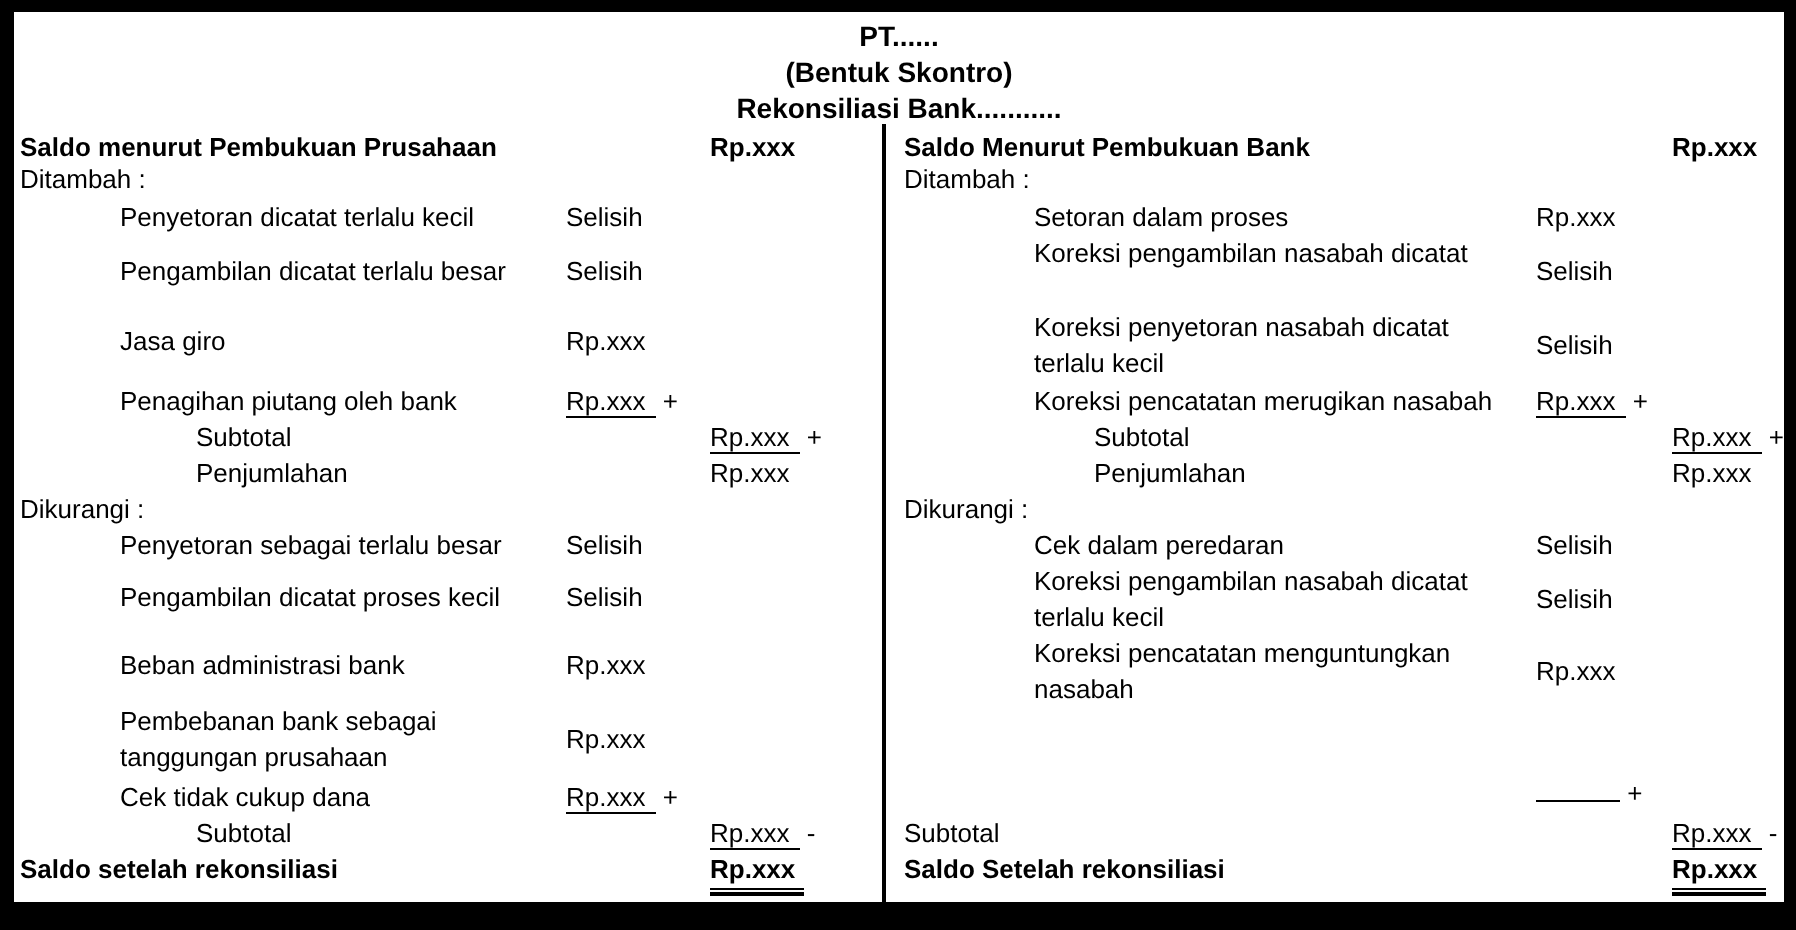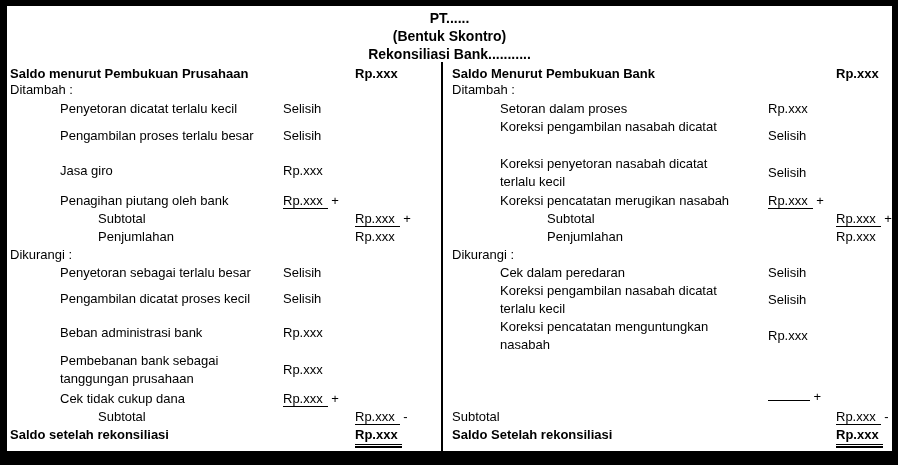--- a/index.html
+++ b/index.html
@@ -23,21 +23,21 @@
   .half-left  { left:0; width:436px; border-right:2px solid #000; }
   .half-right { left:438px; right:0; }
   .row { position:absolute; left:0; right:0; line-height:18px; }
   .row.bold { font-weight:bold; }
   .lab { position:absolute; top:0; white-space:nowrap; }
   .lab div { white-space:nowrap; }
   .half-left  .indent-0 { left:3px; }
   .half-left  .indent-1 { left:53px; }
   .half-left  .indent-2 { left:91px; }
   .half-right .indent-0 { left:7px; }
-  .half-right .indent-1 { left:55px; }
+  .half-right .indent-1 { left:72px; }
   .half-right .indent-2 { left:102px; }
   .amt { position:absolute; top:0; white-space:nowrap; }
   .row.two .amt { top:9px; }
   .amt.bold { font-weight:bold; }
   .u { border-bottom:1px solid #000; padding-right:5px; }
   .dbl { border-bottom:1px solid #000; padding-right:4px; position:relative; display:inline-block; }
   .dbl::after { content:""; position:absolute; left:0; right:0; bottom:-4px; border-bottom:2px solid #000; }
   .blank { display:inline-block; width:42px; height:13px; border-bottom:1px solid #000; vertical-align:baseline; }
 </style>
 </head>
@@ -63,21 +63,21 @@
           </div>
         </div>
         <div class="row" style="top: 38px;">
           <div class="lab indent-1">
             <div>Penyetoran dicatat terlalu kecil</div>
           </div>
           <span class="amt" style="left: 276px;"><span class="">Selisih</span></span>
         </div>
         <div class="row" style="top: 65px;">
           <div class="lab indent-1">
-            <div>Pengambilan proses terlalu besar</div>
+            <div>Pengambilan dicatat terlalu besar</div>
           </div>
           <span class="amt" style="left: 276px;"><span class="">Selisih</span></span>
         </div>
         <div class="row" style="top: 100px;">
           <div class="lab indent-1">
             <div>Jasa giro</div>
           </div>
           <span class="amt" style="left: 276px;"><span class="">Rp.xxx</span></span>
         </div>
         <div class="row" style="top: 130px;">

